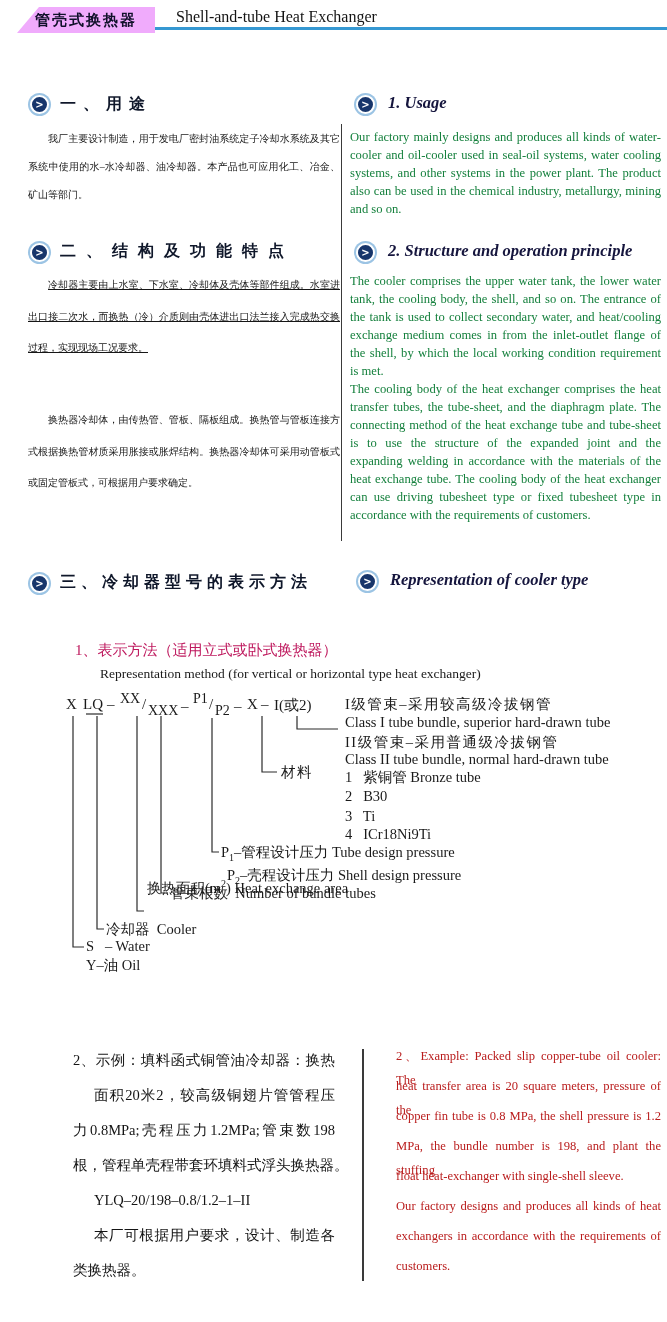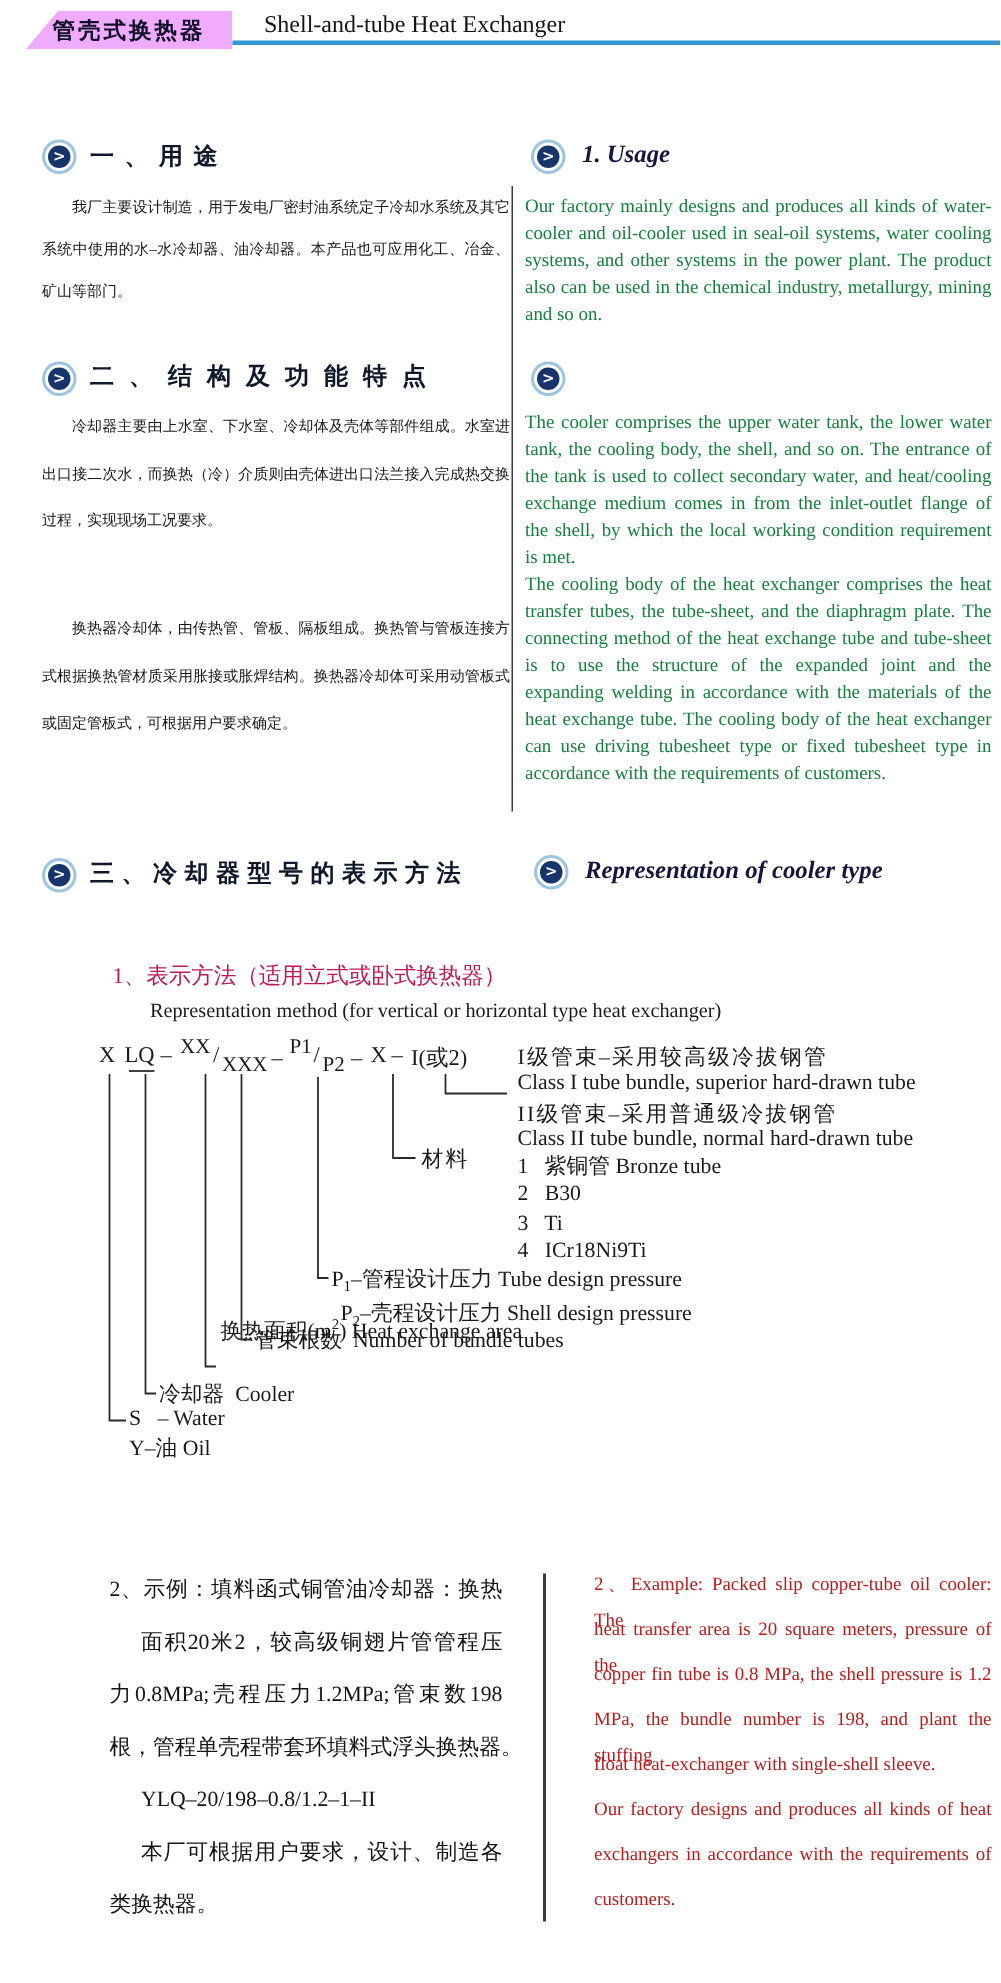--- a/index.html
+++ b/index.html
@@ -71,26 +71,27 @@
   <div class="ic" style="left:356px;top:95px;">
       <span>&gt;</span>
     </div>
   <div class="h-en" style="left:388px;top:93px;">1. Usage</div>
   <div class="p-en" style="left:350px;top:128px;width:311px;">Our factory mainly designs and produces all kinds of water-cooler and oil-cooler used in seal-oil systems, water cooling systems, and other systems in the power plant. The product also can be used in the chemical industry, metallurgy, mining and so on.</div>
 
   <div class="ic" style="left:30px;top:243px;">
       <span>&gt;</span>
     </div>
   <div class="h-cn" style="left:60px;top:241px;letter-spacing:10px;">二、结构及功能特点</div>
-  <p class="p-cn" style="left:28px;top:269px;width:312px;line-height:31.5px;">冷却器主要由上水室、下水室、冷却体及壳体等部件组成。水室进出口接二次水，而换热（冷）介质则由壳体进出口法兰接入完成热交换过程，实现现场工况要求。</p>
+  <p class="p-cn" style="left:28px;top:269px;width:312px;line-height:31.5px;text-decoration:underline;">冷却器主要由上水室、下水室、冷却体及壳体等部件组成。水室进出口接二次水，而换热（冷）介质则由壳体进出口法兰接入完成热交换过程，实现现场工况要求。</p>
   <p class="p-cn" style="left:28px;top:404px;width:312px;line-height:31.5px;">换热器冷却体，由传热管、管板、隔板组成。换热管与管板连接方式根据换热管材质采用胀接或胀焊结构。换热器冷却体可采用动管板式或固定管板式，可根据用户要求确定。</p>
 
   <div class="ic" style="left:356px;top:243px;">
       <span>&gt;</span>
     </div>
+  <div class="h-en" style="left:388px;top:241px;">2. Structure and operation principle</div>
   <div class="p-en" style="left:350px;top:272px;width:311px;">
     <p>The cooler comprises the upper water tank, the lower water tank, the cooling body, the shell, and so on. The entrance of the tank is used to collect secondary water, and heat/cooling exchange medium comes in from the inlet-outlet flange of the shell, by which the local working condition requirement is met.</p>
     <p>The cooling body of the heat exchanger comprises the heat transfer tubes, the tube-sheet, and the diaphragm plate. The connecting method of the heat exchange tube and tube-sheet is to use the structure of the expanded joint and the expanding welding in accordance with the materials of the heat exchange tube. The cooling body of the heat exchanger can use driving tubesheet type or fixed tubesheet type in accordance with the requirements of customers.</p>
   </div>
 
   <div class="ic" style="left:30px;top:574px;">
       <span>&gt;</span>
     </div>
   <div class="h-cn" style="left:60px;top:572px;letter-spacing:5px;">三、冷却器型号的表示方法</div>
   <div class="ic" style="left:358px;top:572px;">

